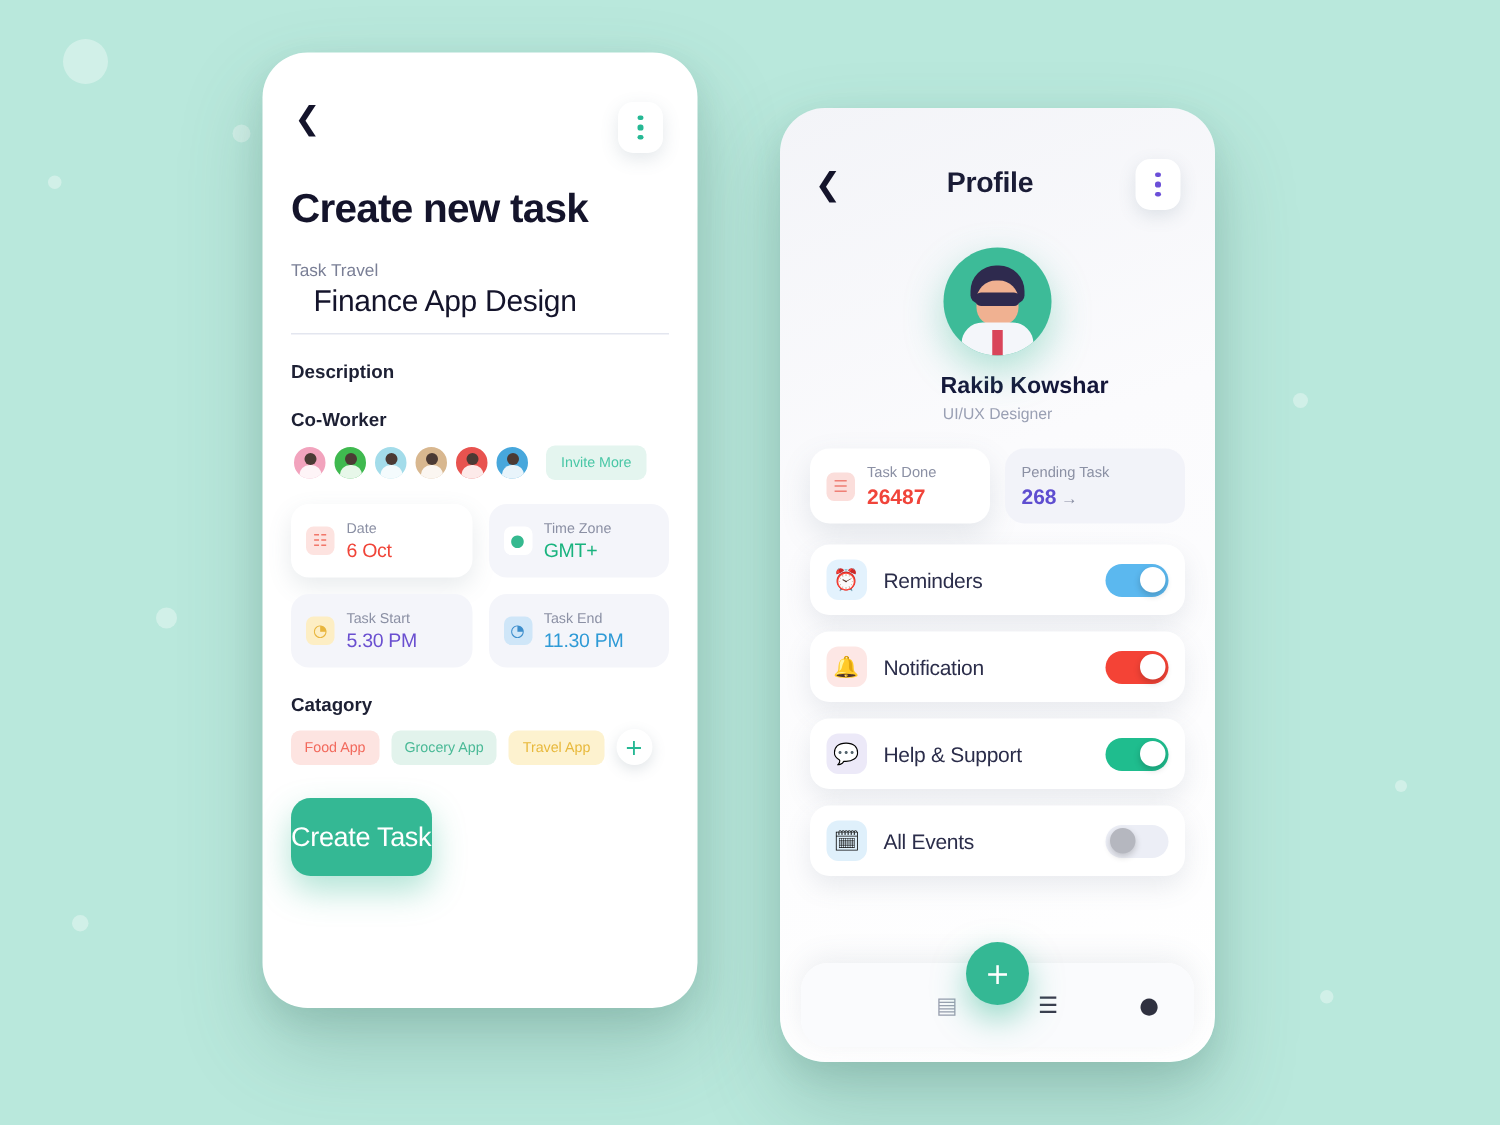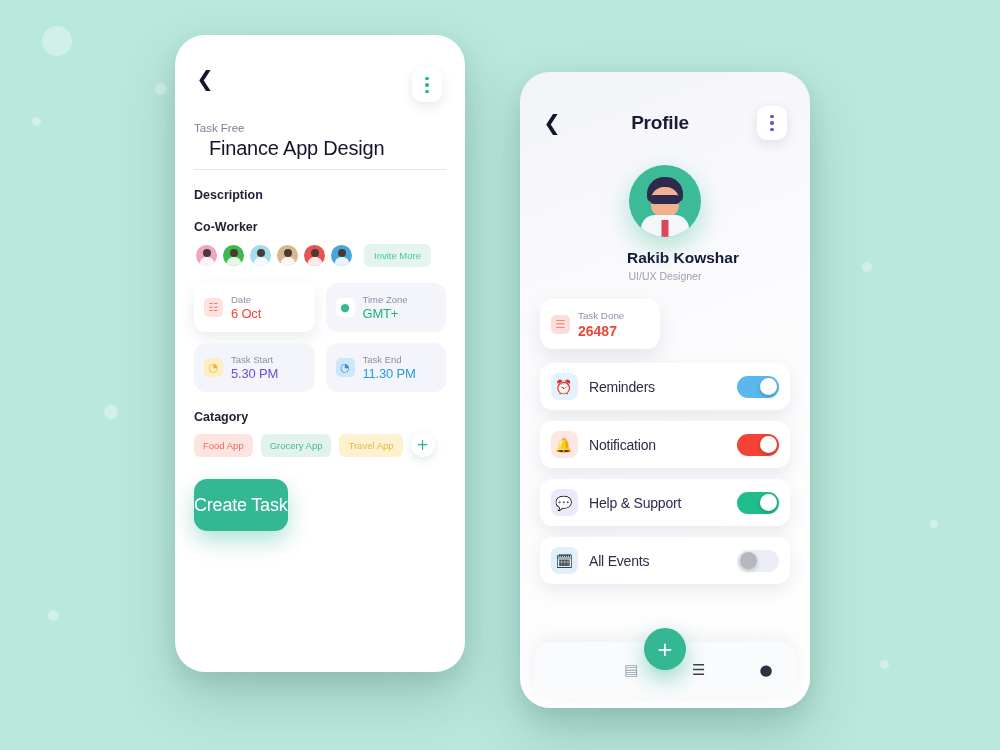--- a/index.html
+++ b/index.html
@@ -278,22 +278,23 @@
 
   <div class="l-top">
     <div class="back-chevron">❮</div>
     <div class="kebab kebab-green">
       <i></i>
         <i></i>
         <i></i>
     </div>
   </div>
 
-
-  <div class="field-label">Task Free</div>
+  <div class="l-title">Create new task</div>
+
+  <div class="field-label">Task Travel</div>
   <div class="field-value">Finance App Design</div>
   <div class="field-rule"></div>
 
   <div class="sec-head">Description</div>
 
   <div class="sec-head">Co-Worker</div>
   <div class="cowork-row" id="coworkers">
     <div class="av" style="background: rgb(242, 163, 189);"></div>
       <div class="av" style="background: rgb(63, 185, 79);"></div>
       <div class="av" style="background: rgb(163, 220, 234);"></div>
@@ -369,20 +370,26 @@
   <div class="p-role">UI/UX Designer</div>
 
   <div class="stats" id="stats-row">
       <div class="stat stat-white">
         <div class="st-ico" style="background: rgb(251, 222, 219); color: rgb(239, 128, 118);">☰</div>
         <div>
           <div class="st-lab">Task Done</div>
           <div class="st-val" style="color: rgb(240, 68, 58);">26487</div>
         </div>
       </div>
+      <div class="stat stat-tint">
+        <div>
+          <div class="st-lab">Pending Task</div>
+          <div class="st-val" style="color: rgb(95, 78, 208);">268<span style="color: rgb(139, 144, 164); font-size: 11px;"> →</span></div>
+        </div>
+      </div>
     </div>
 
   <div class="rows" id="settings-list">
       <div class="srow">
         <div class="sr-ico" style="background: rgb(227, 242, 253);">⏰</div>
         <div class="sr-lab">Reminders</div>
         <div class="tgl on" style="background: rgb(91, 184, 239);">
           <span class="knob"></span>
         </div>
       </div>

